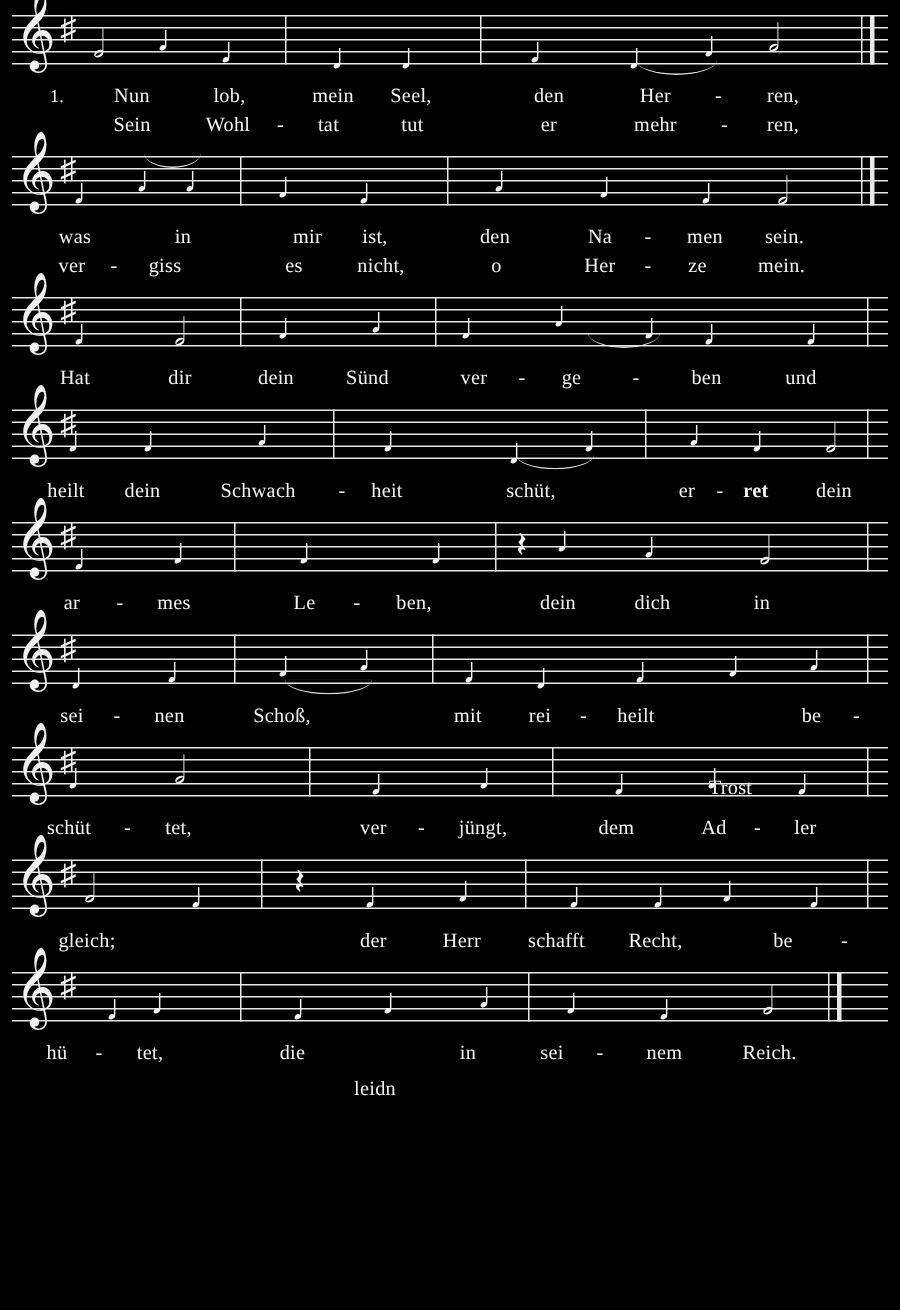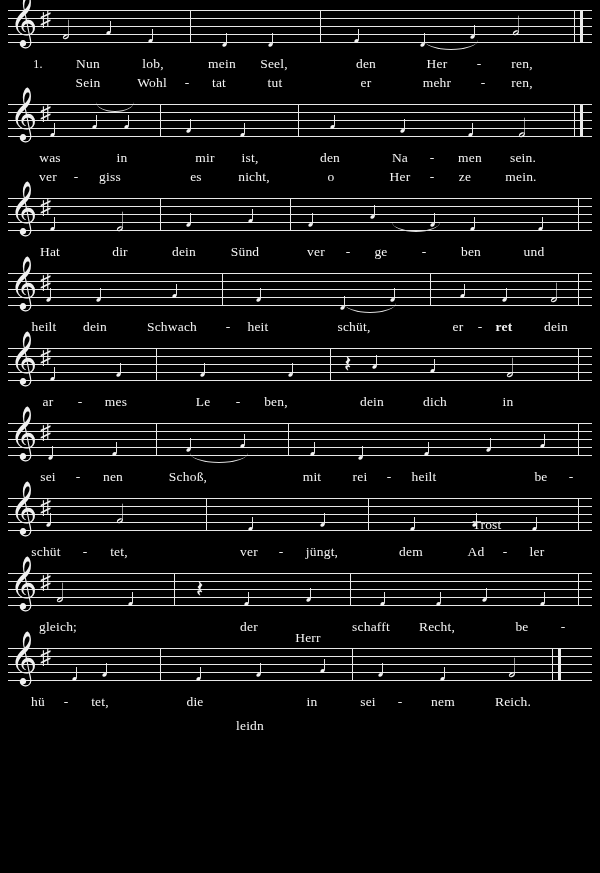--- a/index.html
+++ b/index.html
@@ -431,21 +431,21 @@
       <span class="barline thin" style="left:350px;"></span>
       <span class="note" style="left:378px;top:22px;">♩</span>
       <span class="note" style="left:434px;top:22px;">♩</span>
       <span class="note" style="left:480px;top:18px;">♩</span>
       <span class="note" style="left:538px;top:22px;">♩</span>
       <span class="barline thin" style="left:578px;"></span>
     </div>
     <div class="lyricline">
       <span class="lyric" style="left:58px;">gleich;</span>
       <span class="lyric" style="left:249px;">der</span>
-      <span class="lyric" style="left:308px;margin-top:11px;">Herr</span>
+      <span class="lyric" style="left:308px;">Herr</span>
       <span class="lyric" style="left:371px;">schafft</span>
       <span class="lyric" style="left:437px;">Recht,</span>
       <span class="lyric" style="left:522px;">be</span>
       <span class="lyric" style="left:563px;">-</span>
     </div>
   </div>
 
   <div class="system">
     <div class="staff">
       <div class="lines">

